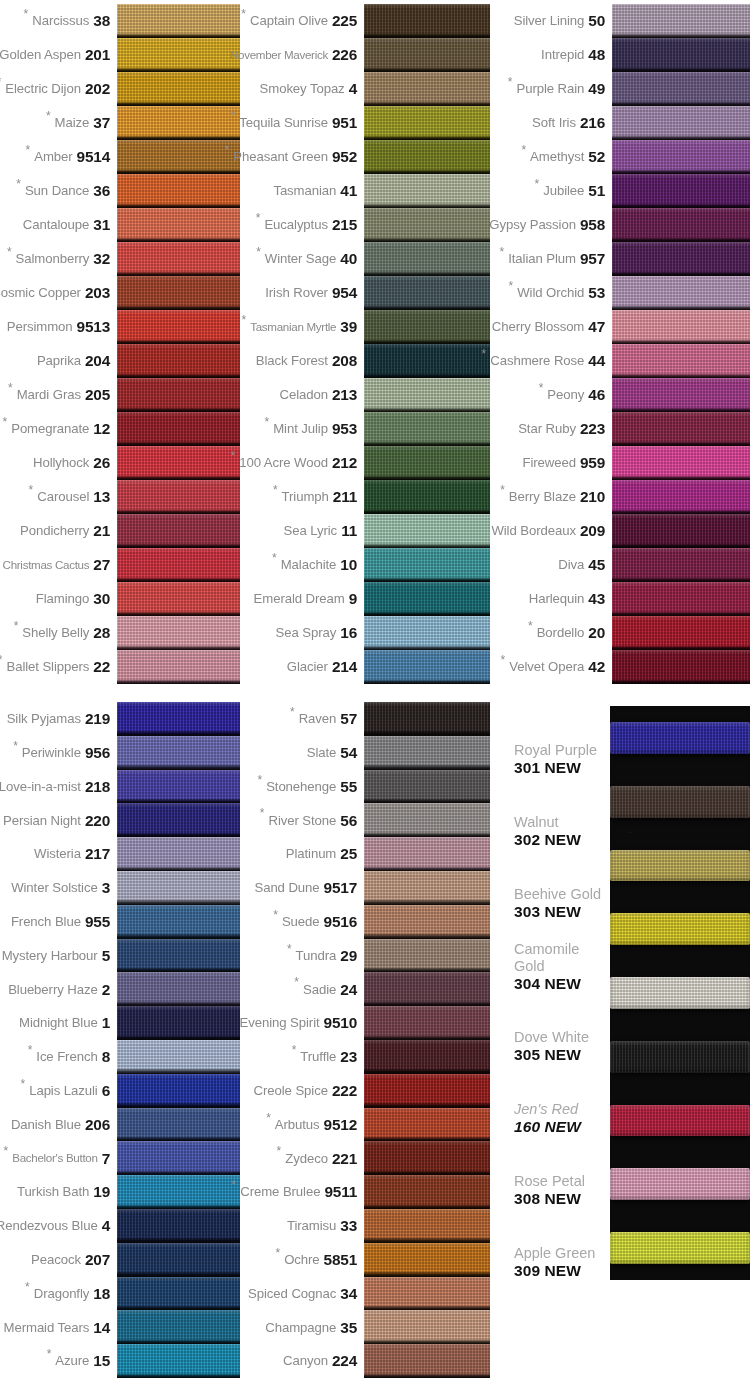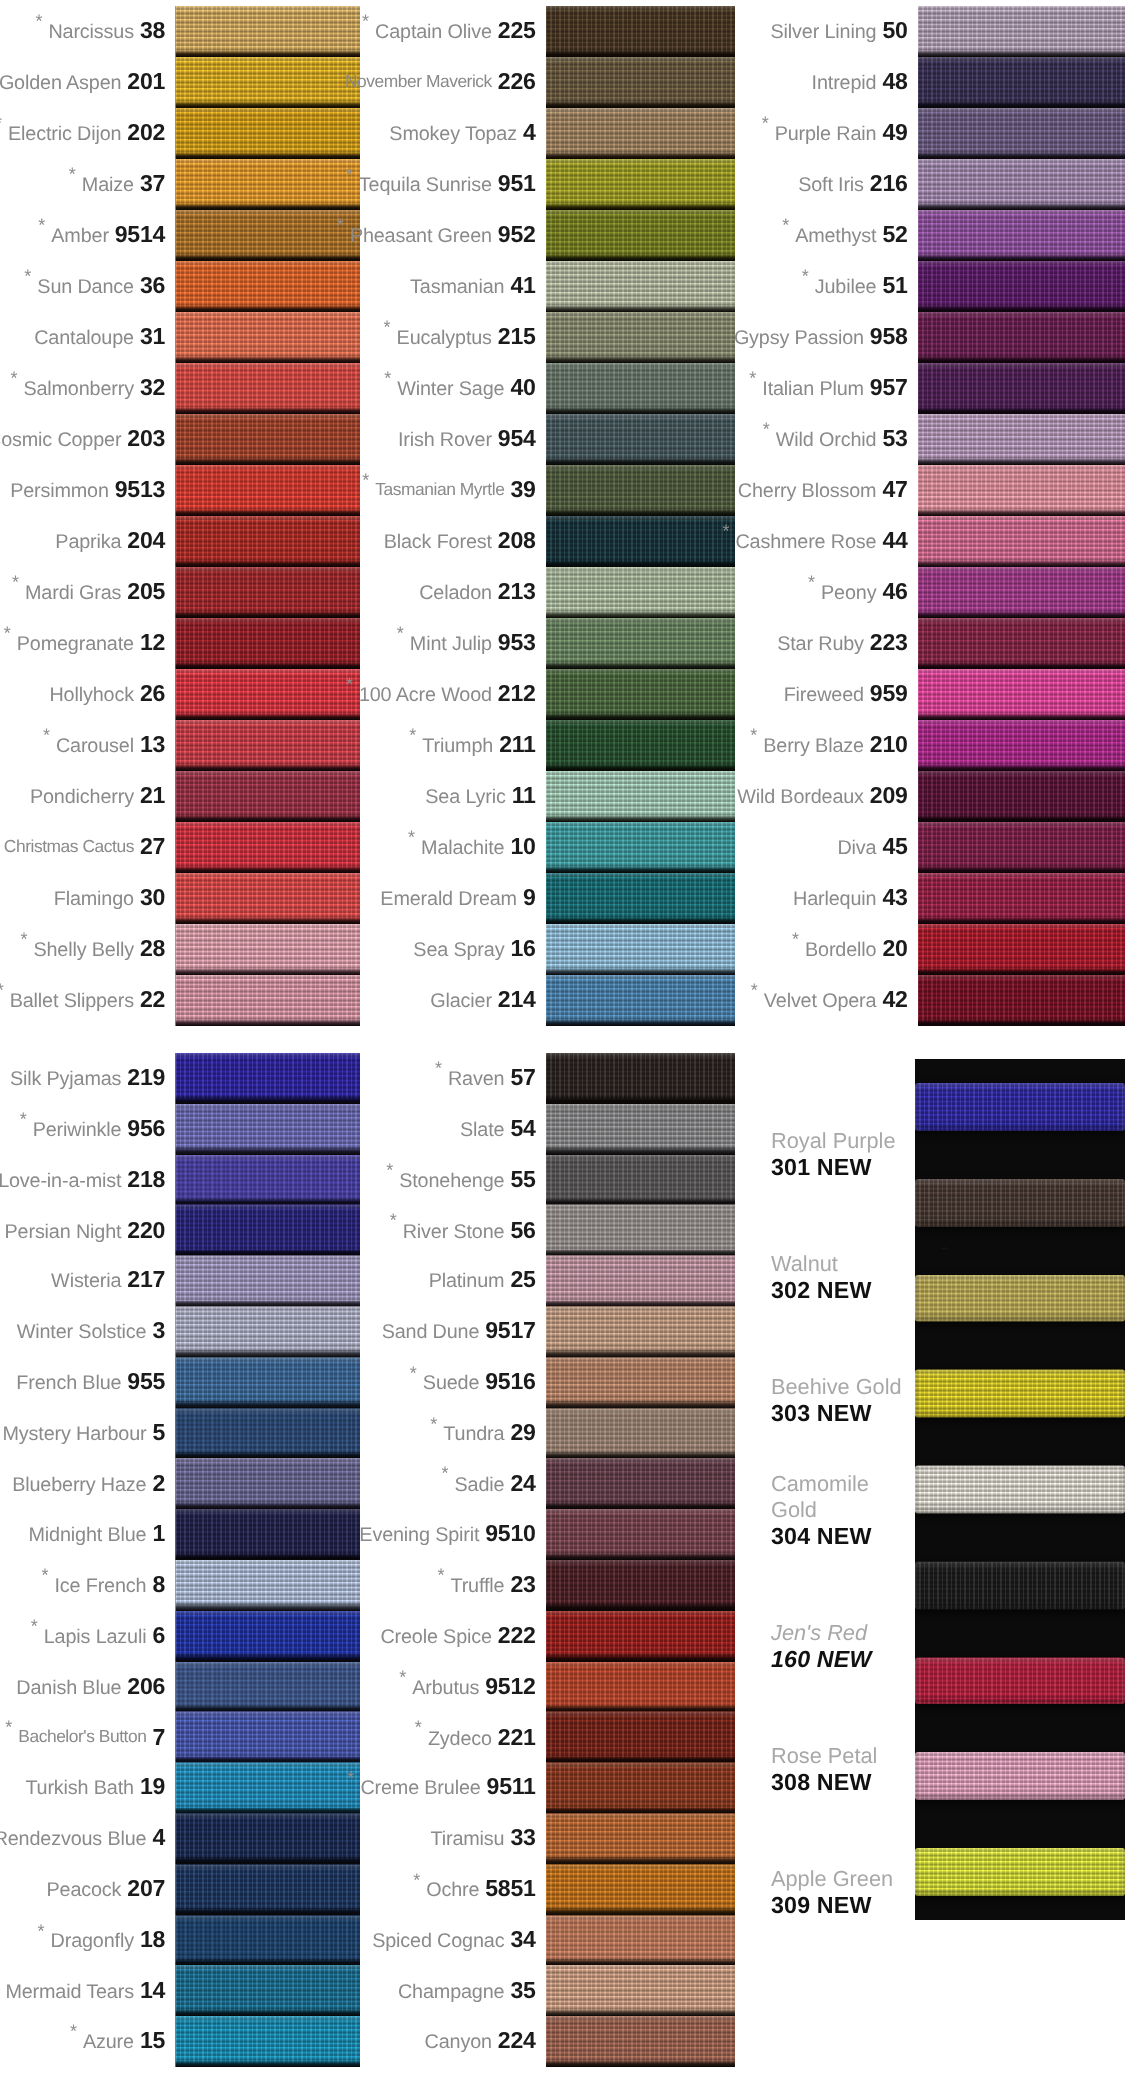--- a/index.html
+++ b/index.html
@@ -1171,20 +1171,24 @@
           <div class="new-nm">Walnut</div>
           <div class="new-num">302 NEW</div>
         </div>
         <div class="new-row" style="height: 63.7778px;">
           <div class="new-nm">Beehive Gold</div>
           <div class="new-num">303 NEW</div>
         </div>
         <div class="new-row" style="height: 63.7778px;">
           <div class="new-nm">Camomile Gold</div>
           <div class="new-num">304 NEW</div>
+        </div>
+        <div class="new-row" style="height: 63.7778px;">
+          <div class="new-nm">Dove White</div>
+          <div class="new-num">305 NEW</div>
         </div>
         <div class="new-row" style="height: 63.7778px; font-style: italic;">
           <div class="new-nm">Jen's Red</div>
           <div class="new-num">160 NEW</div>
         </div>
         <div class="new-row" style="height: 63.7778px;">
           <div class="new-nm">Rose Petal</div>
           <div class="new-num">308 NEW</div>
         </div>
         <div class="new-row" style="height: 63.7778px;">

